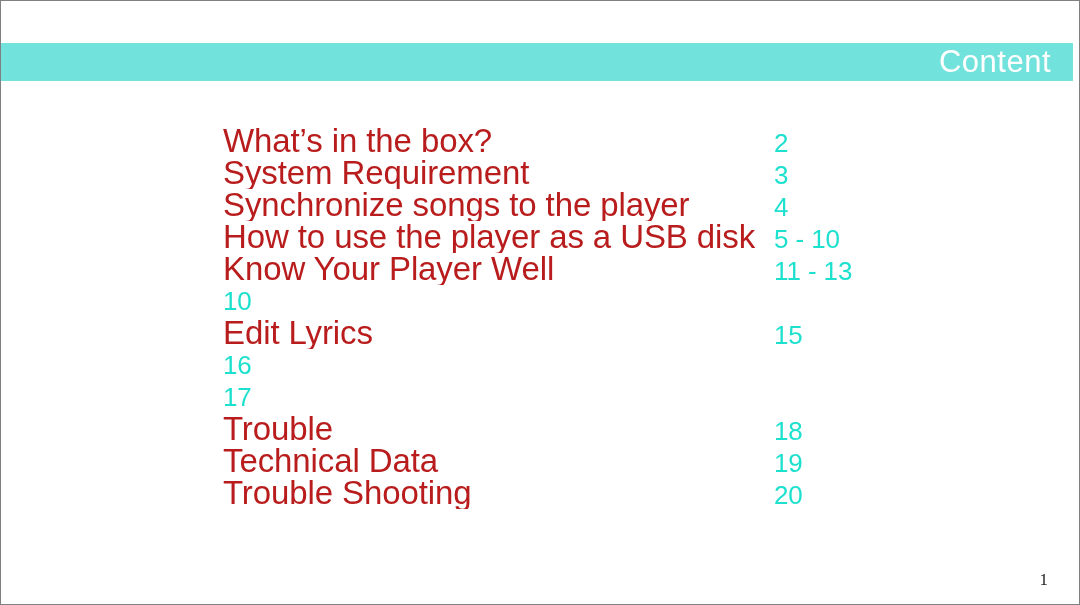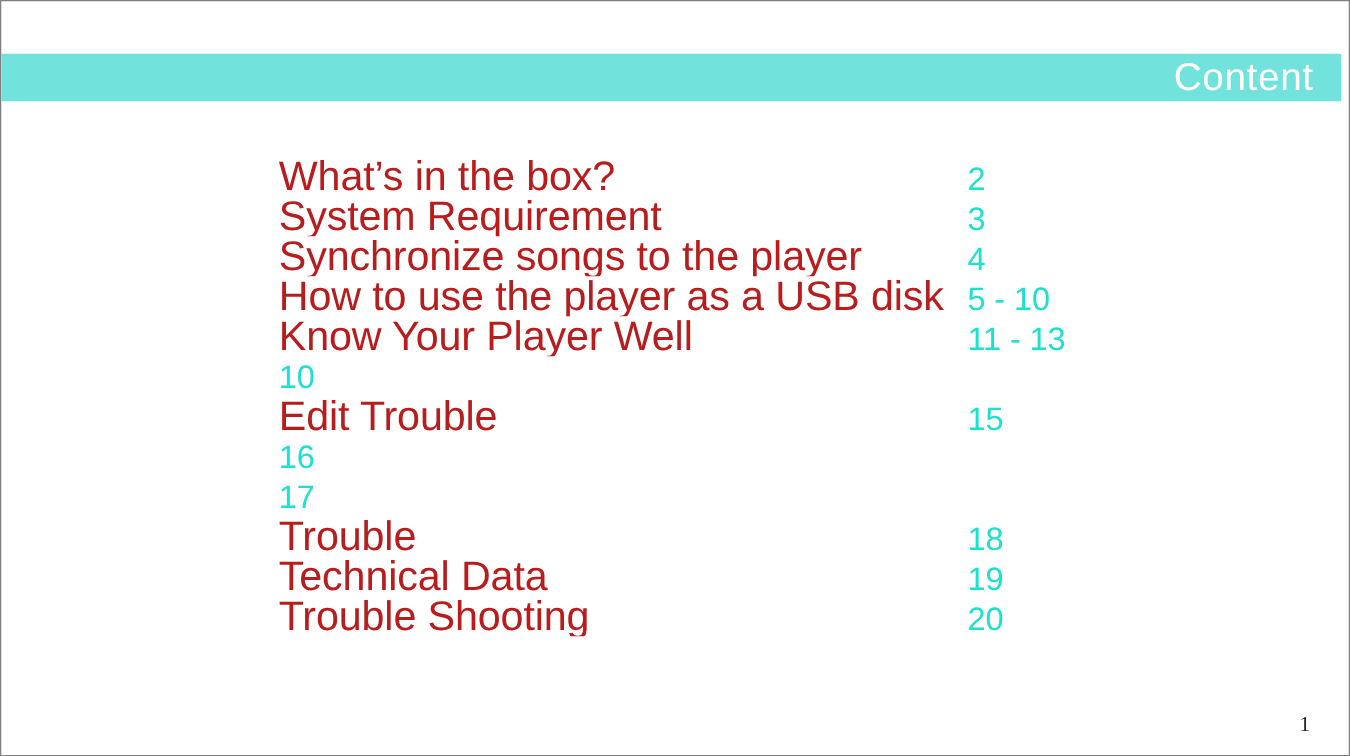--- a/index.html
+++ b/index.html
@@ -122,21 +122,21 @@
     <div class="toc-row">
       <span class="toc-title">Know Your Player Well</span>
       <span class="toc-page">11 - 13</span>
     </div>
 
     <div class="toc-row">
       <span class="toc-page">10</span>
     </div>
 
     <div class="toc-row">
-      <span class="toc-title">Edit Trouble</span>
+      <span class="toc-title">Edit Lyrics</span>
       <span class="toc-page">15</span>
     </div>
 
     <div class="toc-row">
       <span class="toc-page">16</span>
     </div>
 
     <div class="toc-row">
       <span class="toc-page">17</span>
     </div>

